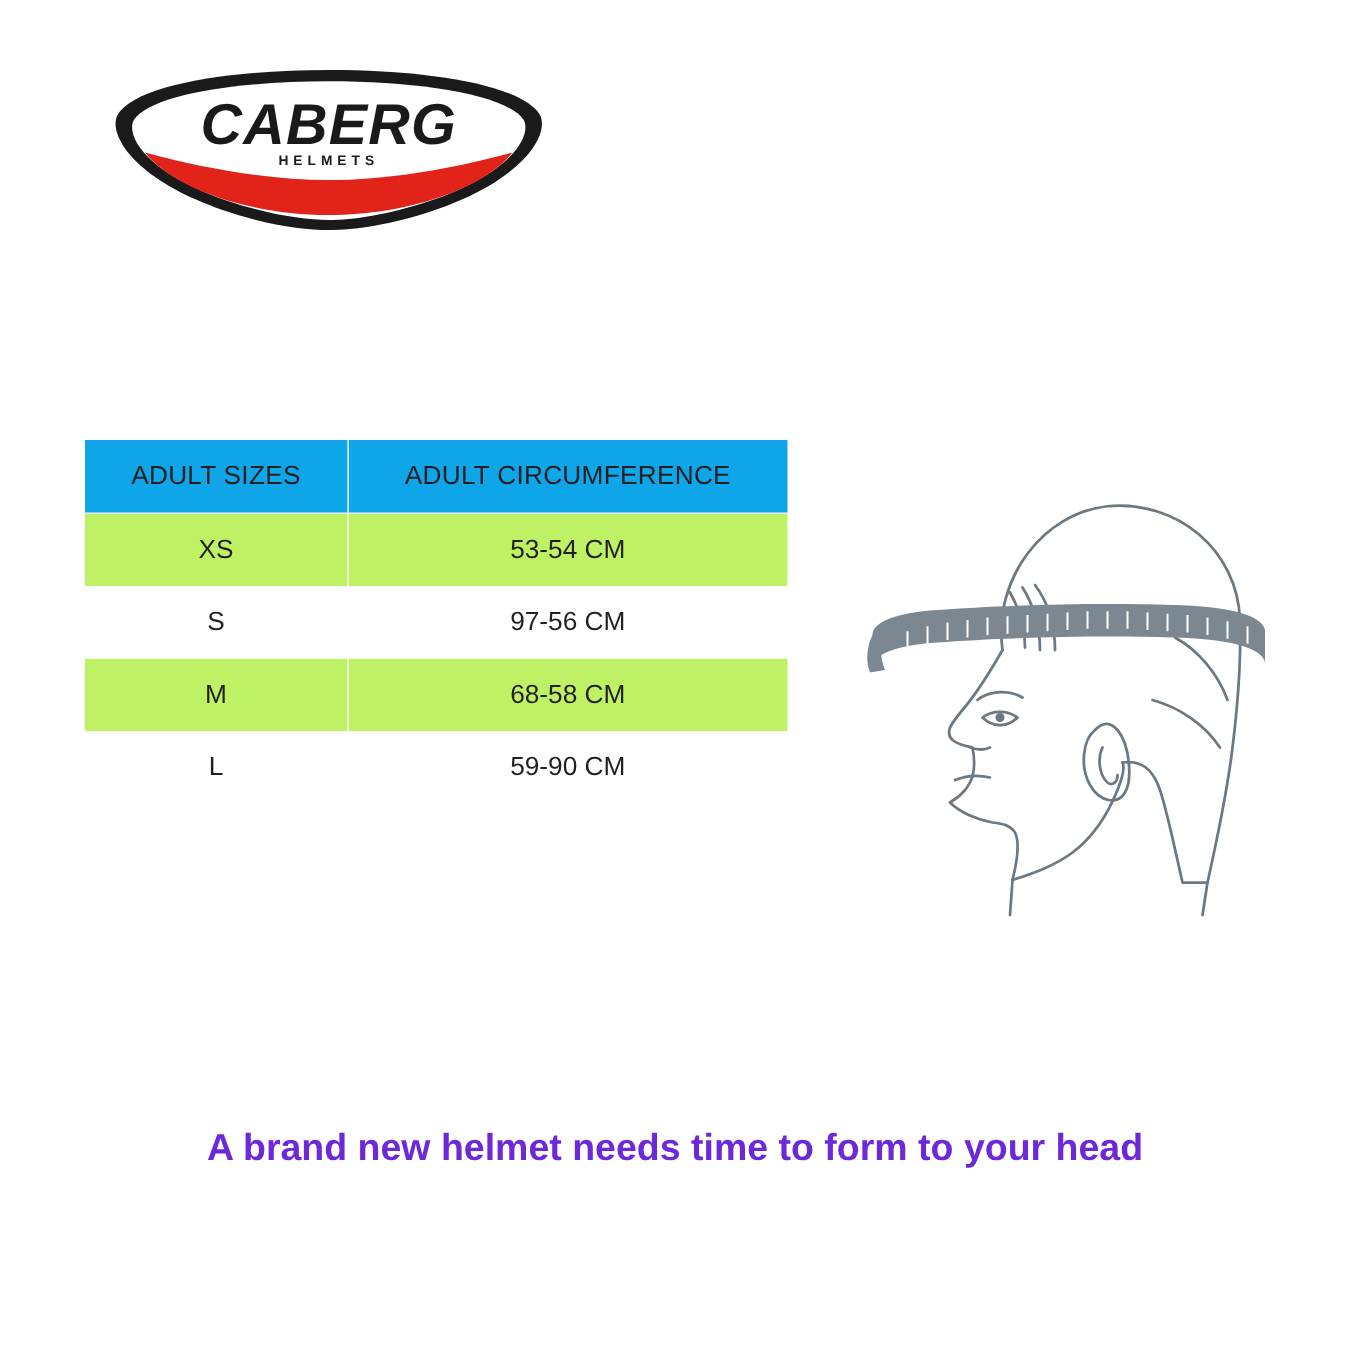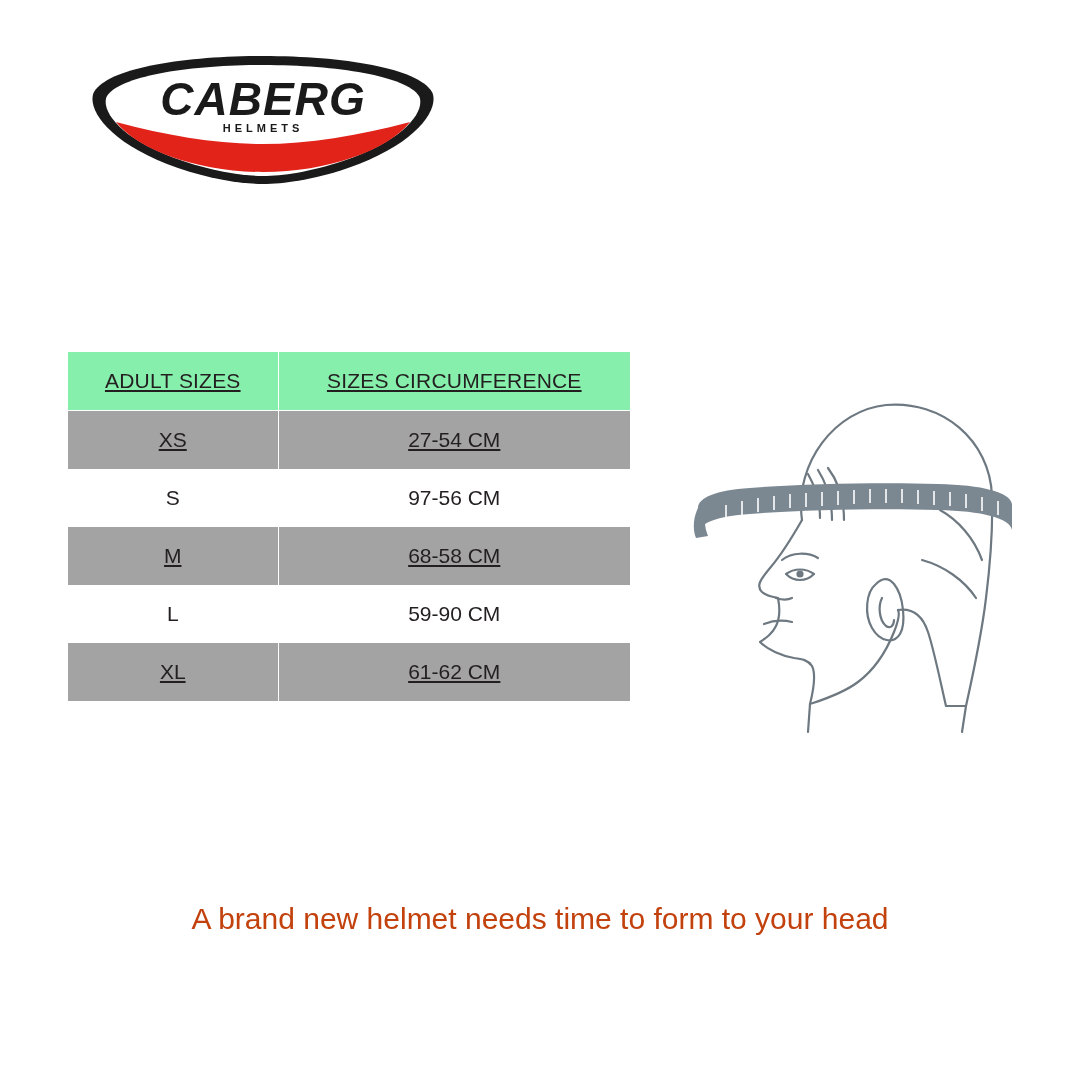--- a/index.html
+++ b/index.html
@@ -40,27 +40,26 @@
     text-align: center;
     font-size: 21px;
     color: #231f20;
     font-weight: normal;
     padding: 0;
     height: 58px;
     vertical-align: middle;
   }
   .size-table thead th {
     border-bottom: 1px solid #ffffff;
-    background: #86efac;
+    background: #0ea5e9;
     letter-spacing: 0.2px;
-    text-decoration: underline;
   }
   .size-table col.c1 { width: 210px; }
   .size-table col.c2 { width: 352px; }
-  .size-table tbody tr.odd td { background: #a3a3a3; text-decoration: underline; }
+  .size-table tbody tr.odd td { background: #bef264; }
   .size-table tbody tr.even td { background: #ffffff; }
   .size-table td.c-left { border-right: 1px solid #ffffff; }
   .size-table thead th.c-left { border-right: 1px solid #ffffff; }
 
   
   .head-figure {
     position: absolute;
     left: 690px;
     top: 370px;
     width: 340px;
@@ -72,22 +71,22 @@
     position: absolute;
     left: 0;
     right: 0;
     top: 900px;
     text-align: center;
   }
   .notes p {
     margin: 0 0 8px 0;
     font-size: 30px;
     line-height: 1.28;
-    color: #c2410c;
-    font-weight: normal;
+    color: #6d28d9;
+    font-weight: bold;
   }
 </style>
 </head>
 <body>
 
 <div class="logo-wrap">
   <svg class="logo-svg" width="350" height="135" viewBox="0 0 350 135" xmlns="http://www.w3.org/2000/svg">
 
     <path d="M175 4 C 255 4, 330 16, 344 40 C 352 56, 330 92, 260 116 C 225 128, 195 132, 175 132 C 155 132, 125 128, 90 116 C 20 92, -2 56, 6 40 C 20 16, 95 4, 175 4 Z" fill="#1a1a1a"></path>
 
@@ -102,43 +101,39 @@
 </div>
 
 <table class="size-table">
   <colgroup>
     <col class="c1">
     <col class="c2">
   </colgroup>
   <thead>
     <tr>
       <th class="c-left">ADULT SIZES</th>
-      <th>SIZES CIRCUMFERENCE</th>
+      <th>ADULT CIRCUMFERENCE</th>
     </tr>
   </thead>
   <tbody>
     <tr class="odd">
       <td class="c-left">XS</td>
-      <td>27-54 CM</td>
+      <td>53-54 CM</td>
     </tr>
     <tr class="even">
       <td class="c-left">S</td>
       <td>97-56 CM</td>
     </tr>
     <tr class="odd">
       <td class="c-left">M</td>
       <td>68-58 CM</td>
     </tr>
     <tr class="even">
       <td class="c-left">L</td>
       <td>59-90 CM</td>
-    </tr>
-    <tr class="odd">
-      <td class="c-left">XL</td>
-      <td>61-62 CM</td>
     </tr>
   </tbody>
 </table>
 
 <div class="head-figure">
   <svg width="340" height="370" viewBox="0 0 340 370" xmlns="http://www.w3.org/2000/svg">
     <g fill="none" stroke="#6d7880" stroke-width="2.2" stroke-linejoin="round" stroke-linecap="round">
 
       <path d="M112 150 C 104 92, 146 40, 196 35 C 252 30, 300 70, 302 126
                C 303 160, 300 196, 296 228

